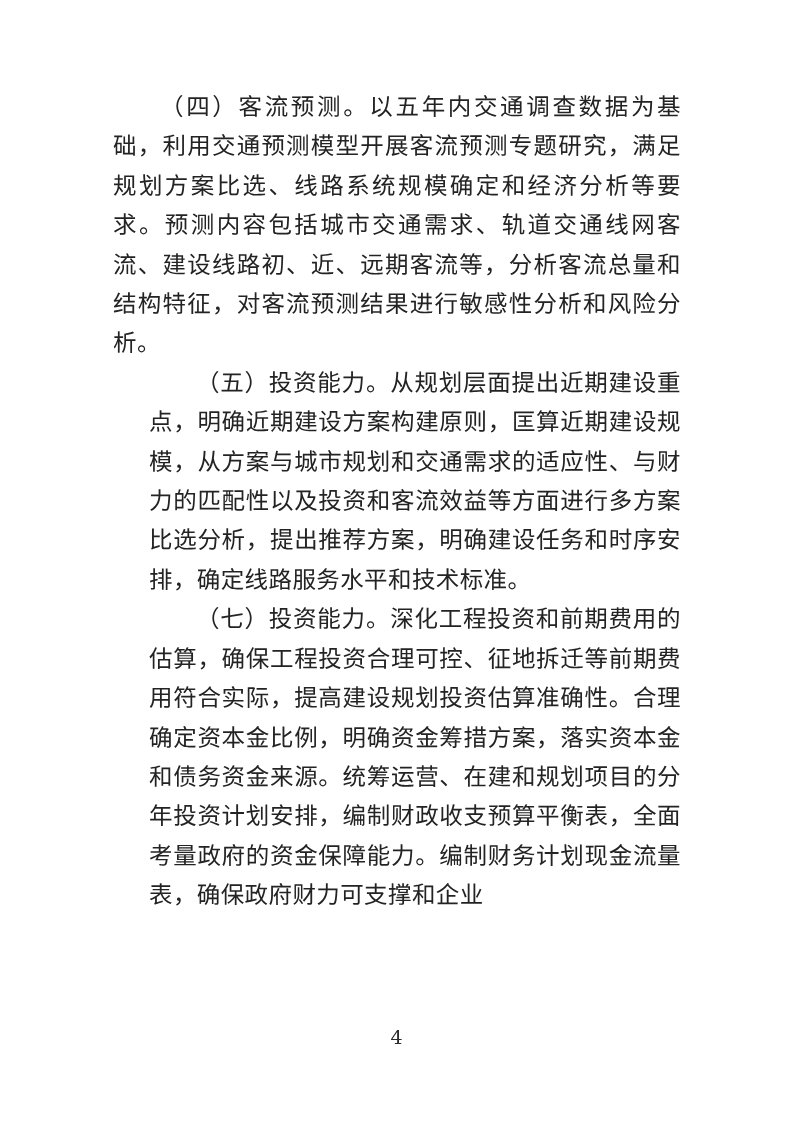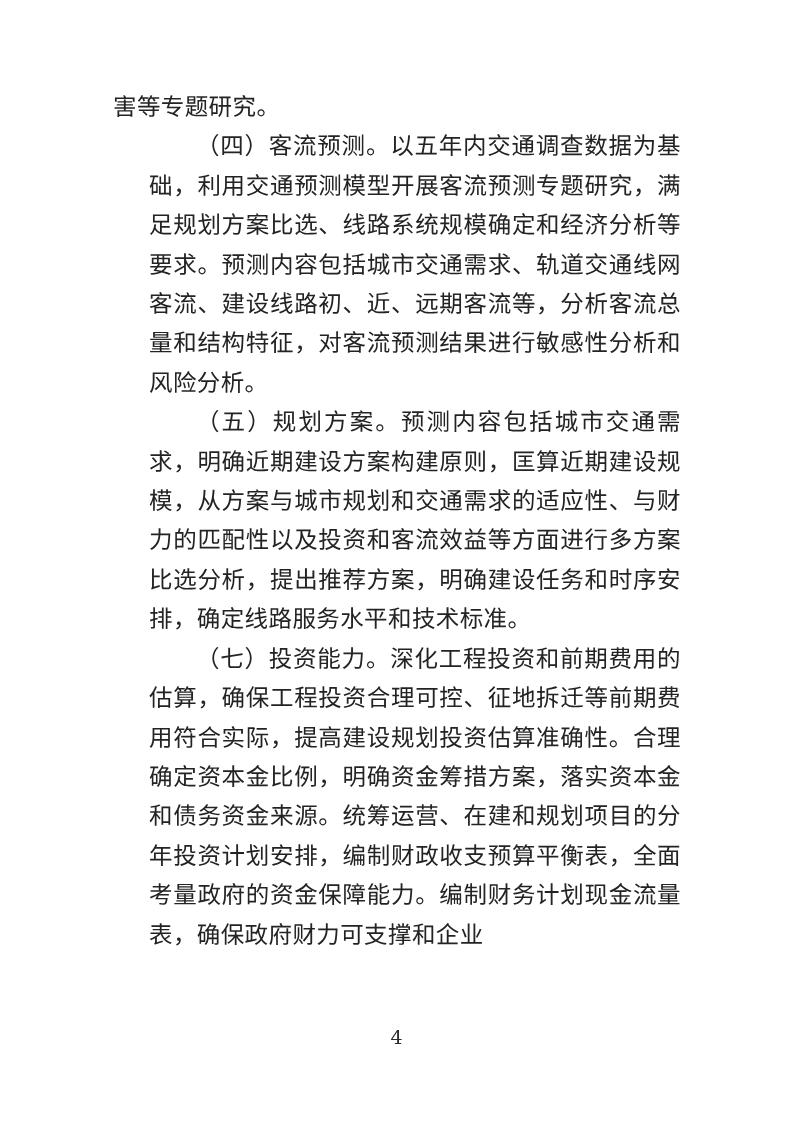--- a/index.html
+++ b/index.html
@@ -58,25 +58,24 @@
     font-family: "DejaVu Serif", "Liberation Serif", serif;
   }
 </style>
 </head>
 <body>
 
 <div class="page">
 
   <div class="page-body">
 
-    <p class="para">害等专题研究。</p>
 
     <p class="para indent">（四）客流预测。以五年内交通调查数据为基础，利用交通预测模型开展客流预测专题研究，满足规划方案比选、线路系统规模确定和经济分析等要求。预测内容包括城市交通需求、轨道交通线网客流、建设线路初、近、远期客流等，分析客流总量和结构特征，对客流预测结果进行敏感性分析和风险分析。</p>
 
-    <p class="para indent">（五）规划方案。预测内容包括城市交通需求，明确近期建设方案构建原则，匡算近期建设规模，从方案与城市规划和交通需求的适应性、与财力的匹配性以及投资和客流效益等方面进行多方案比选分析，提出推荐方案，明确建设任务和时序安排，确定线路服务水平和技术标准。</p>
+    <p class="para indent">（五）投资能力。从规划层面提出近期建设重点，明确近期建设方案构建原则，匡算近期建设规模，从方案与城市规划和交通需求的适应性、与财力的匹配性以及投资和客流效益等方面进行多方案比选分析，提出推荐方案，明确建设任务和时序安排，确定线路服务水平和技术标准。</p>
 
 
     <p class="para indent">（七）投资能力。深化工程投资和前期费用的估算，确保工程投资合理可控、征地拆迁等前期费用符合实际，提高建设规划投资估算准确性。合理确定资本金比例，明确资金筹措方案，落实资本金和债务资金来源。统筹运营、在建和规划项目的分年投资计划安排，编制财政收支预算平衡表，全面考量政府的资金保障能力。编制财务计划现金流量表，确保政府财力可支撑和企业</p>
 
   </div>
 
   <div class="page-number">4</div>
 
 </div>
 

